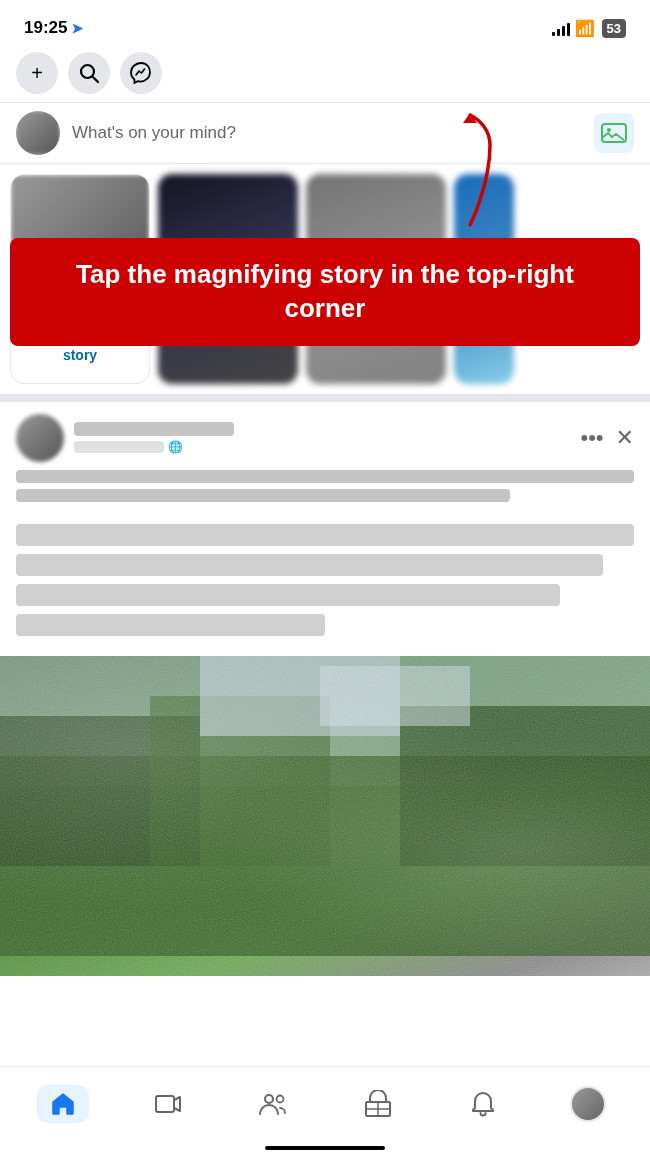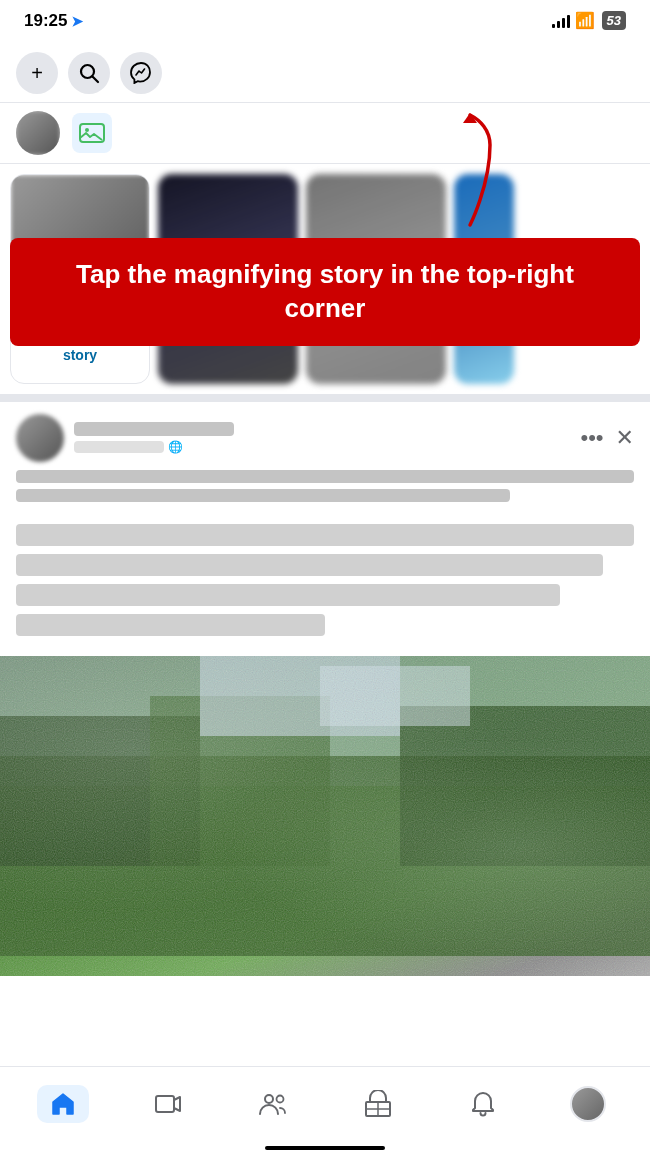--- a/index.html
+++ b/index.html
@@ -9,22 +9,22 @@
       background: #fff;
       font-family: -apple-system, BlinkMacSystemFont, 'Segoe UI', sans-serif;
       overflow: hidden;
       position: relative;
     }
 
     
     .status-bar {
       display: flex;
       justify-content: space-between;
-      align-items: flex-start;
-      padding: 11px 24px 6px 24px;
+      align-items: flex-end;
+      padding: 19px 24px 6px 24px;
       height: 44px;
     }
     .status-time {
       font-size: 17px;
       font-weight: 600;
       color: #000;
       display: flex;
       align-items: center;
       gap: 4px;
     }
@@ -364,21 +364,21 @@
     <span style="font-size:14px; color:#1877F2;">➤</span>
   </div>
   <div class="status-icons">
     <div class="signal-bars">
       <div class="signal-bar" style="height:4px;"></div>
       <div class="signal-bar" style="height:7px;"></div>
       <div class="signal-bar" style="height:10px;"></div>
       <div class="signal-bar" style="height:13px;"></div>
     </div>
     <span style="font-size:16px;">📶</span>
-    <span style="font-size:13px; background:#555; color:#fff; border-radius:4px; padding:2px 5px; font-weight:700;font-style:italic;">53</span>
+    <span style="font-size:13px; background:#555; color:#fff; border-radius:4px; padding:2px 5px; font-weight:700;">53</span>
   </div>
 </div>
 
 <div class="header">
   <div class="header-icons">
     <button class="header-icon-btn">+</button>
     <button class="header-icon-btn" style="background:#E4E6EB;">
       <svg width="22" height="22" viewBox="0 0 22 22" fill="none" xmlns="http://www.w3.org/2000/svg">
         <circle cx="9.5" cy="9.5" r="6.5" stroke="#000" stroke-width="2.2"></circle>
         <line x1="14.5" y1="14.5" x2="20" y2="20" stroke="#000" stroke-width="2.2" stroke-linecap="round"></line>
@@ -401,20 +401,21 @@
 </div>
 
 <div class="instruction-banner">
   <div class="instruction-text">Tap the magnifying story in the top-right corner</div>
 </div>
 
 <div class="post-prompt">
   <div class="avatar-circle">
     <div class="avatar-img blurred-avatar"></div>
   </div>
+  <div class="post-prompt-text">What's on your mind?</div>
   <div class="photo-icon-btn">
     <svg width="26" height="26" viewBox="0 0 26 26" fill="none" xmlns="http://www.w3.org/2000/svg">
       <rect x="1" y="4" width="24" height="18" rx="3" stroke="#45BD62" stroke-width="2"></rect>
       <circle cx="8" cy="10" r="2" fill="#45BD62"></circle>
       <path d="M1 18l6-5 4 4 4-3 8 6" stroke="#45BD62" stroke-width="1.8" stroke-linejoin="round"></path>
     </svg>
   </div>
 </div>
 
 <div class="stories-section">

